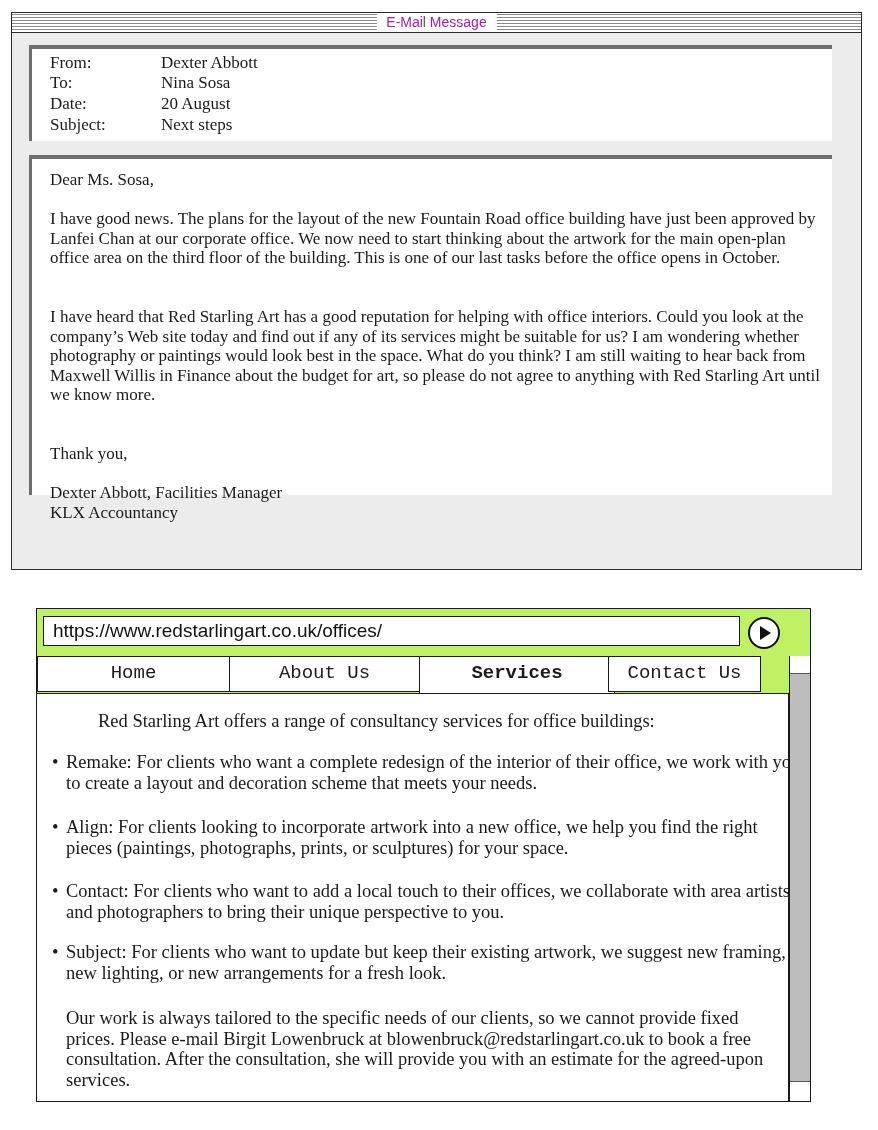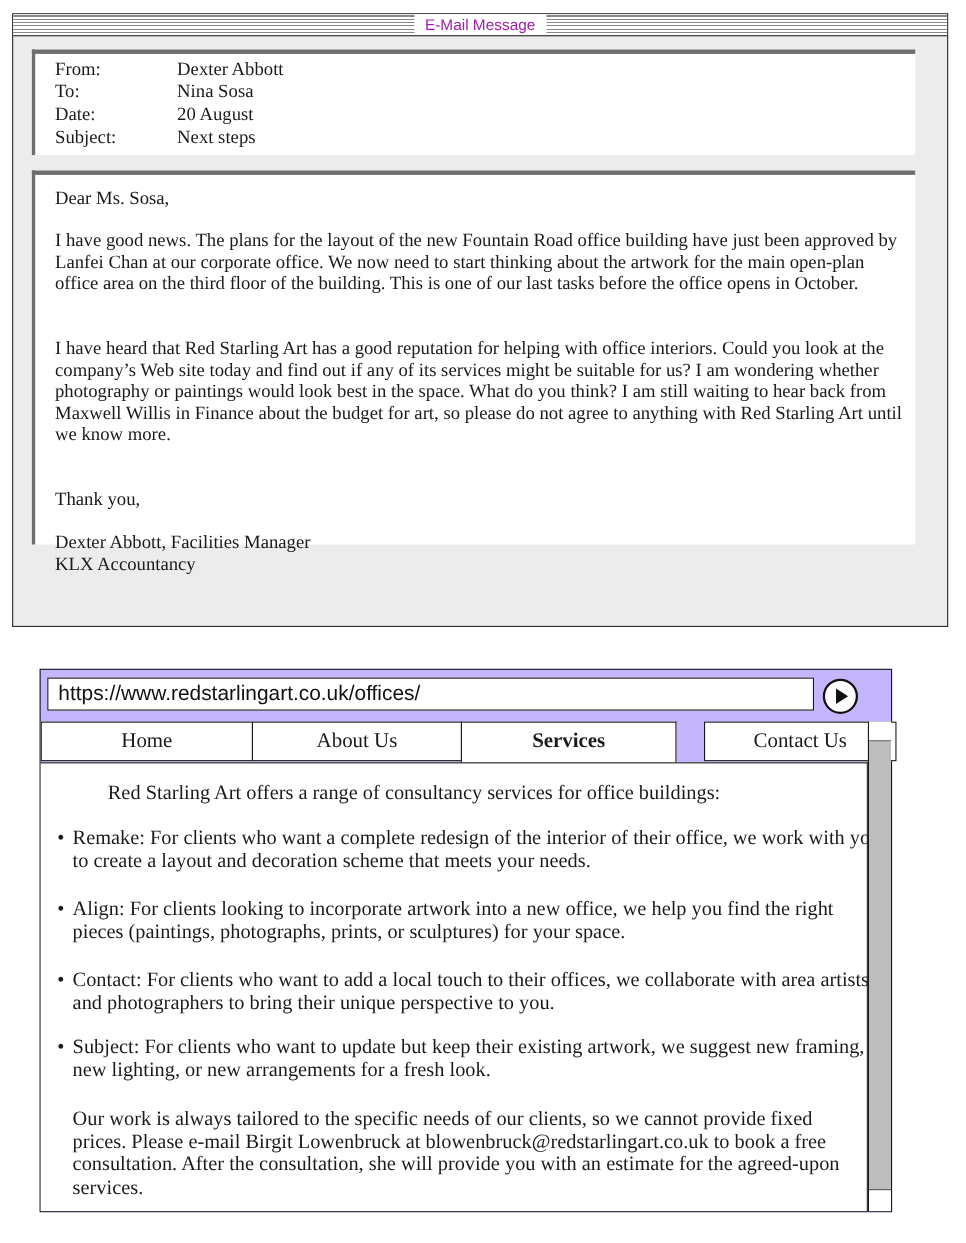--- a/index.html
+++ b/index.html
@@ -20,31 +20,31 @@
     background: #ffffff; border-top: 4px solid #6e6e6e; border-left: 3px solid #6e6e6e; box-sizing: border-box; }
   .hdr-row { position: absolute; left: 18px; font-size: 17px; line-height: 20px; }
   .hdr-label { display: inline-block; width: 111px; }
 
   .email-body-panel { position: absolute; left: 17px; top: 142px; width: 803px; height: 340px;
     background: #ffffff; border-top: 4px solid #6e6e6e; border-left: 3px solid #6e6e6e; box-sizing: border-box; }
   .body-text { position: absolute; left: 18px; width: 770px; font-size: 17px; line-height: 19.5px; margin: 0; }
 
   
   .browser-window { position: absolute; left: 36px; top: 608px; width: 775px; height: 494px;
-    border: 1.5px solid #1a1a1a; background: #c4b5fd; box-sizing: border-box; }
+    border: 1.5px solid #1a1a1a; background: #bef264; box-sizing: border-box; }
   .url-bar { position: absolute; left: 6px; top: 7px; width: 697px; height: 30px;
     background: #ffffff; border: 1.5px solid #1a1a1a; box-sizing: border-box;
     font-family: "Liberation Sans", "DejaVu Sans", sans-serif; font-size: 19px; line-height: 27px;
     padding-left: 9px; color: #111; }
   .go-button { position: absolute; left: 711px; top: 8px; width: 32px; height: 32px; border-radius: 50%;
     background: #ffffff; border: 2px solid #111; box-sizing: border-box; cursor: pointer; }
   .go-button .tri { position: absolute; left: 10px; top: 7px; width: 0; height: 0;
     border-top: 7px solid transparent; border-bottom: 7px solid transparent; border-left: 11px solid #111; }
 
-  .tabs { position: absolute; left: 0; top: 47px; width: 752px; height: 38px; }
+  .tabs { position: absolute; left: 0; top: 47px; width: 752px; height: 38px; font-family: Liberation Mono, monospace; }
   .tab { position: absolute; top: 0; height: 36px; background: #ffffff; box-sizing: border-box;
     border: 1.5px solid #1a1a1a; font-size: 19px; line-height: 33px; text-align: center; cursor: pointer; }
   .tab.active { font-weight: bold; height: 40px; border-bottom: none; }
 
   .content-area { position: absolute; left: 0; top: 84px; width: 752px; height: 408px;
     background: #ffffff; border-top: 1.5px solid #1a1a1a; border-right: 1.5px solid #1a1a1a; box-sizing: border-box; }
   .scrollbar { position: absolute; left: 752px; top: 47px; width: 21px; height: 445px; background: #bdbdbd;
     border-left: 1.5px solid #1a1a1a; box-sizing: border-box; }
   .scroll-cap-top { position: absolute; left: 0; top: 0; width: 100%; height: 18px; background: #ffffff;
     border-bottom: 1.5px solid #555; box-sizing: border-box; }
@@ -92,21 +92,21 @@
 <div class="browser-window">
   <div class="url-bar">https://www.redstarlingart.co.uk/offices/</div>
   <div class="go-button">
     <span class="tri"></span>
   </div>
 
   <div class="tabs">
     <div class="tab" style="left:0; width:193px;">Home</div>
     <div class="tab" style="left:192px; width:191px;">About Us</div>
     <div class="tab active" style="left:382px; width:196px;">Services</div>
-    <div class="tab" style="left:603px; width:175px;">Contact Us</div>
+    <div class="tab" style="left:571px; width:153px;">Contact Us</div>
   </div>
 
   <div class="content-area">
     <p class="web-text" style="top:17px;margin-left:32px;">Red Starling Art offers a range of consultancy services for office buildings:</p>
 
     <div class="svc" style="top:58px;">
       <span class="bullet">•</span><span class="svc-name">Remake:</span><span> For clients who want a complete redesign of the interior of their office, we work with you to create a layout and decoration scheme that meets your needs.</span>
     </div>
     <div class="svc" style="top:123px;">
       <span class="bullet">•</span><span class="svc-name">Align:</span><span> For clients looking to incorporate artwork into a new office, we help you find the right pieces (paintings, photographs, prints, or sculptures) for your space.</span>

